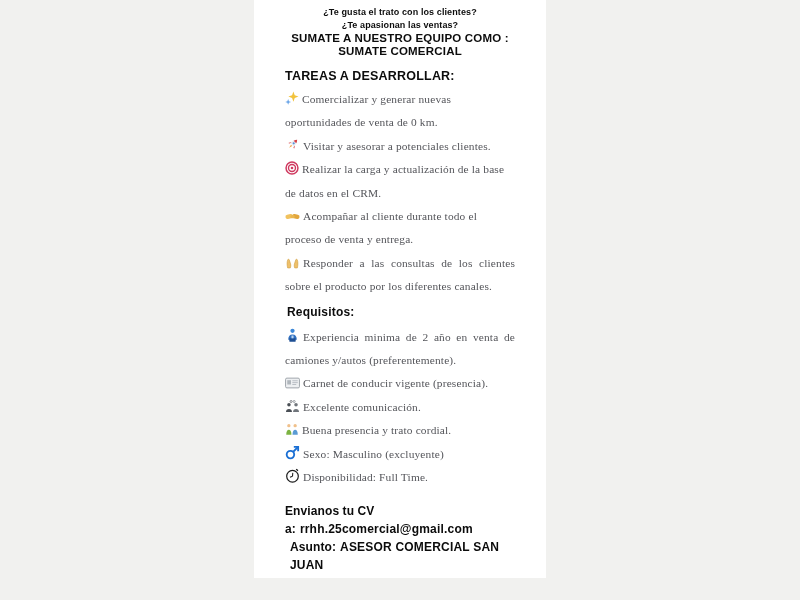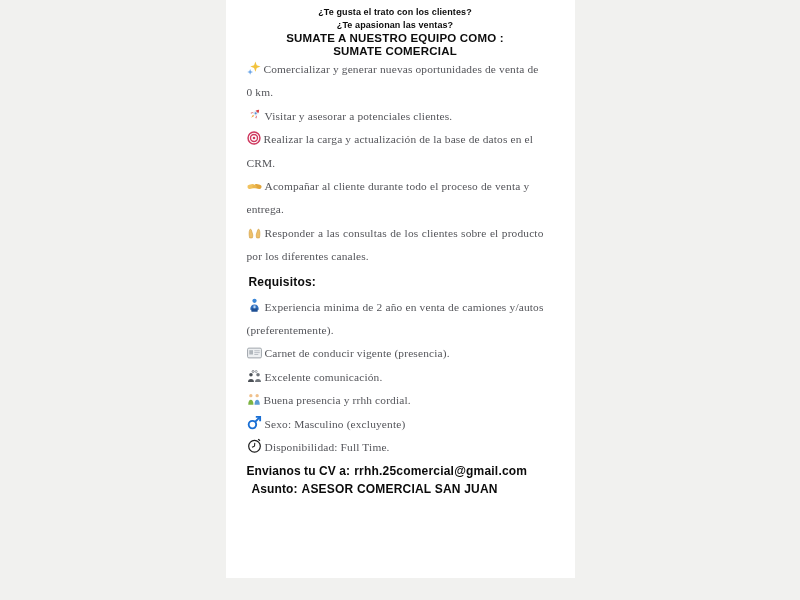--- a/index.html
+++ b/index.html
@@ -3,25 +3,25 @@
 <meta charset="utf-8">
 <style>
   html,body{margin:0;padding:0;}
   body{
     width:800px;height:600px;
     background:#f1f1ef;
     font-family:"Liberation Sans", sans-serif;
     -webkit-font-smoothing:antialiased;
   }
   .card{
-    width:349px;height:578px;
+    width:292px;height:578px;
     margin:0 auto;
     background:#ffffff;
     box-sizing:border-box;
-    padding:6px 31px 0 21px;
+    padding:6px 31px 0 31px;
     overflow:hidden;
   }
   
   .hdr{text-align:center;color:#0c0c0c;}
   .hdr .q{font-size:9px;font-weight:bold;line-height:13px;letter-spacing:.1px;}
   .hdr .big{font-size:11.5px;font-weight:bold;line-height:13px;letter-spacing:.2px;}
   
   .sec-title{
     font-size:12.5px;font-weight:bold;color:#0c0c0c;
     line-height:23px;margin:7px 0 0 0;letter-spacing:.2px;
@@ -32,37 +32,38 @@
     font-size:11.4px;color:#54555a;line-height:23.4px;
     margin:0;letter-spacing:.15px;font-family:Liberation Serif, serif;
   }
   .item.just{text-align:justify;}
   .icon{
     display:inline-block;vertical-align:-2px;margin-right:3px;
     line-height:0;
   }
   .icon svg{display:inline-block;}
   
-  .foot{color:#0b0b0b;margin-top:2px;}
+  .foot{color:#0b0b0b;margin-top:12px;}
   .foot .row{font-size:12px;font-weight:bold;line-height:18px;letter-spacing:.1px;}
   .foot .heavy{font-weight:900;margin-left:4px;letter-spacing:.2px;}
   .foot .row.subject{margin-left:5px;}
 </style>
 </head>
 <body>
 
 <div class="card">
 
   <div class="hdr">
     <div class="q">¿Te gusta el trato con los clientes?</div>
     <div class="q">¿Te apasionan las ventas?</div>
     <div class="big">SUMATE A NUESTRO EQUIPO COMO :</div>
     <div class="big">SUMATE COMERCIAL</div>
   </div>
 
+  <div class="sec-title">TAREAS A DESARROLLAR:</div>
 
   <p class="item">
     <span class="icon"><svg width="14" height="14" viewBox="0 0 16 16">
           <path d="M9.6 0.6 L11.1 4.9 L15.4 6.4 L11.1 7.9 L9.6 12.2 L8.1 7.9 L3.8 6.4 L8.1 4.9 Z" fill="#f2c33d"></path>
           <path d="M3.6 9.2 L4.5 11.6 L6.9 12.5 L4.5 13.4 L3.6 15.8 L2.7 13.4 L0.3 12.5 L2.7 11.6 Z" fill="#6aa5e8"></path>
         </svg></span><span>Comercializar y generar nuevas oportunidades de venta de 0 km.</span>
   </p>
 
   <p class="item">
     <span class="icon"><svg width="15" height="15" viewBox="0 0 16 16">
@@ -132,21 +133,21 @@
           <circle cx="9.8" cy="1.6" r="1.1" fill="none" stroke="#70757b" stroke-width="0.7"></circle>
         </svg></span><span>Excelente comunicación.</span>
   </p>
 
   <p class="item">
     <span class="icon"><svg width="14" height="13" viewBox="0 0 16 14">
           <circle cx="4.4" cy="2.6" r="1.9" fill="#f0c08a"></circle>
           <path d="M1.4 13 C1.4 9.5 2.7 7.4 4.4 7.4 C6.1 7.4 7.4 9.5 7.4 13 Z" fill="#7cb342"></path>
           <circle cx="11.6" cy="2.6" r="1.9" fill="#f0c08a"></circle>
           <path d="M8.6 13 C8.6 9.5 9.9 7.4 11.6 7.4 C13.3 7.4 14.6 9.5 14.6 13 Z" fill="#5a9bd4"></path>
-        </svg></span><span>Buena presencia y rrhh cordial.</span>
+        </svg></span><span>Buena presencia y trato cordial.</span>
   </p>
 
   <p class="item">
     <span class="icon"><svg width="15" height="15" viewBox="0 0 16 16">
           <circle cx="5.8" cy="10.2" r="4" fill="none" stroke="#1a6fd4" stroke-width="2"></circle>
           <line x1="8.8" y1="7.2" x2="13.4" y2="2.6" stroke="#1a6fd4" stroke-width="2"></line>
           <path d="M9.4 2 L14 2 L14 6.6" fill="none" stroke="#1a6fd4" stroke-width="2"></path>
         </svg></span><span>Sexo: Masculino (excluyente)</span>
   </p>
 

